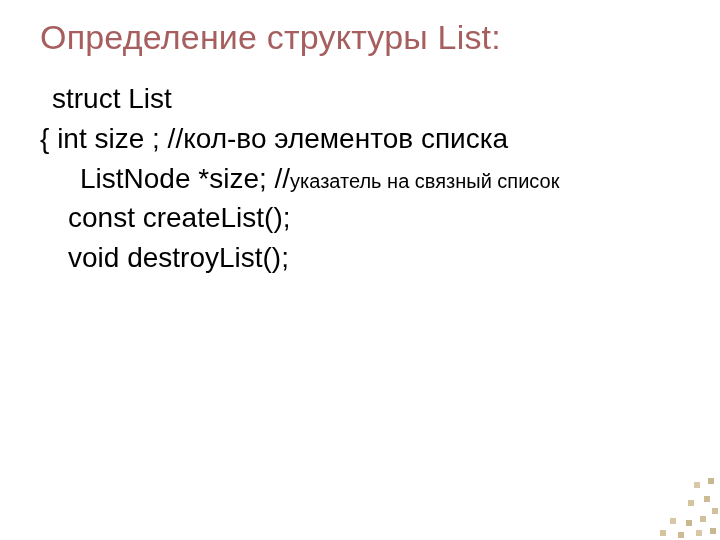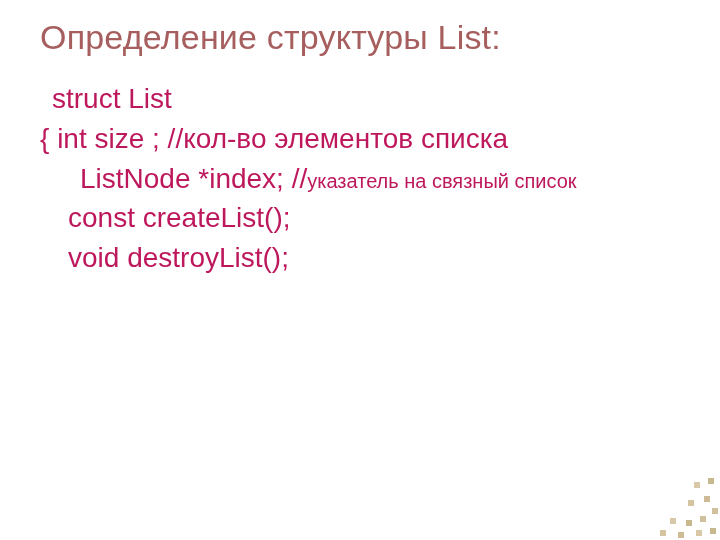--- a/index.html
+++ b/index.html
@@ -19,21 +19,21 @@
     padding: 18px 40px 30px 40px;
   }
   .title {
     color: #a65e5e;
     font-size: 34px;
     font-weight: 400;
     margin: 0 0 22px 0;
     letter-spacing: 0.2px;
   }
   .body {
-    color: #be185d;
+    color: #000000;
     font-size: 28px;
     line-height: 1.42;
   }
   .line {
     margin: 0;
     white-space: pre;
   }
   .indent1 { padding-left: 12px; }
   .brace-line { padding-left: 0; }
   .indent2 { padding-left: 40px; }
@@ -54,21 +54,21 @@
 <div class="slide">
 
   <h1 class="title">Определение структуры List:</h1>
 
   <div class="body">
 
     <p class="line indent1">struct List</p>
 
     <p class="line brace-line"><span>{</span><span> </span><span>int size ; //кол-во элементов списка</span></p>
 
-    <p class="line indent2"><span>ListNode *index; //</span><span class="small">указатель на связный список</span></p>
+    <p class="line indent2"><span>ListNode *size; //</span><span class="small">указатель на связный список</span></p>
 
 
     <p class="line indent-void">const createList();</p>
 
     <p class="line indent-void">void destroyList();</p>
 
   </div>
 
   <svg class="corner" viewBox="0 0 70 70">
     <rect x="44" y="12" width="6" height="6" fill="#d8c8a8"></rect>

